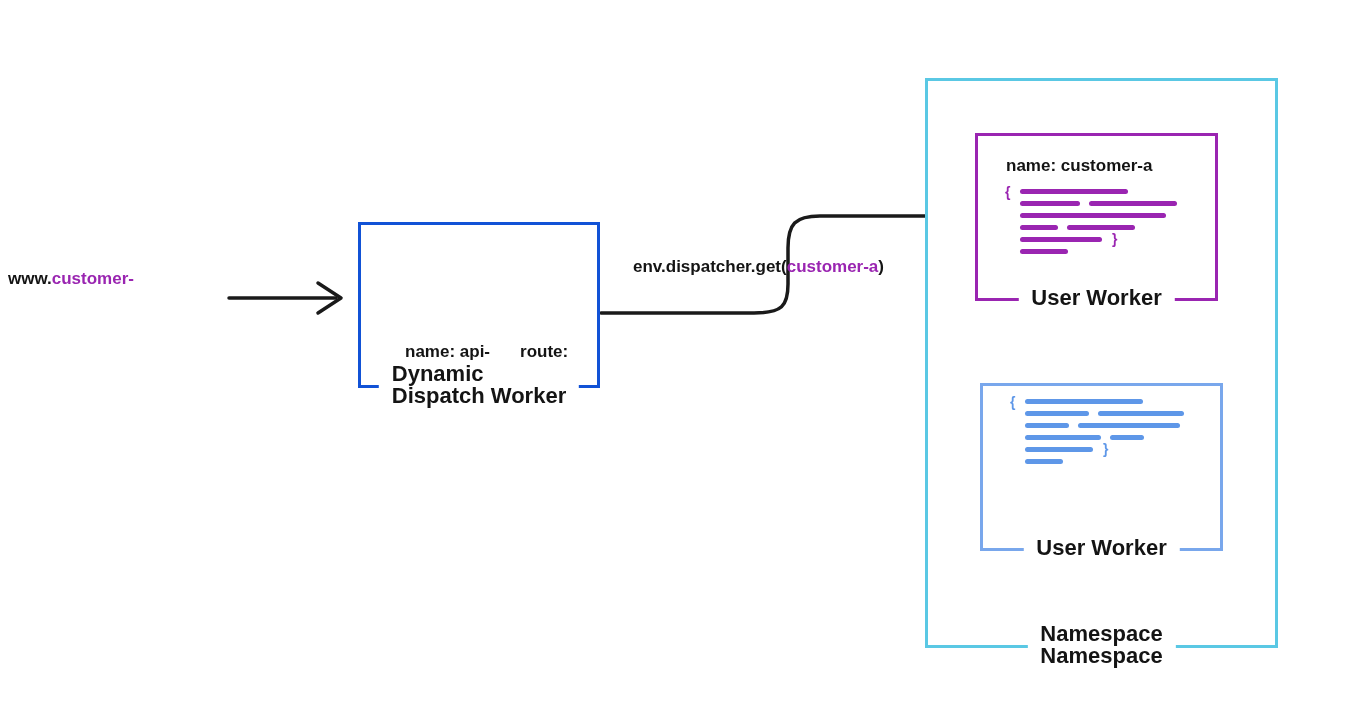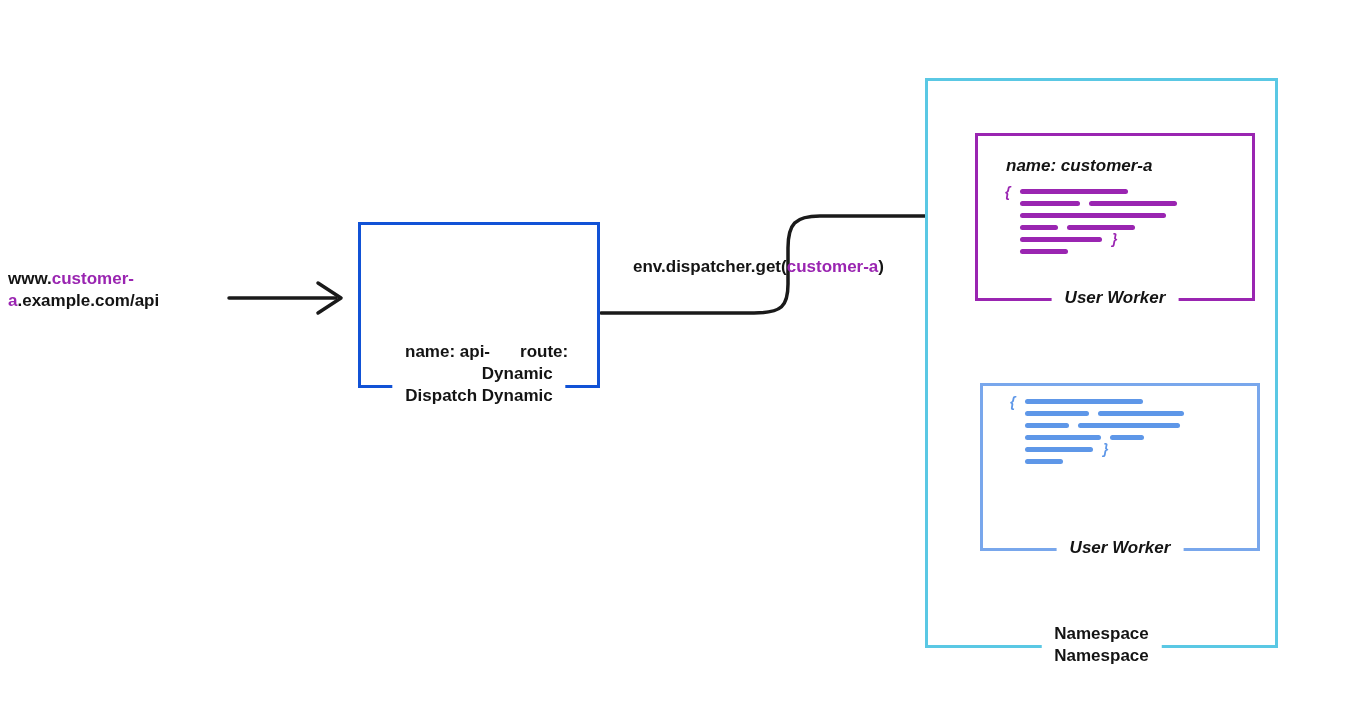--- a/index.html
+++ b/index.html
@@ -30,39 +30,39 @@
   .url{
     position:absolute;left:8px;top:268px;width:214px;
     text-align:left;font-weight:700;font-size:17px;line-height:22px;
   }
 
   .box{position:absolute;border:3px solid var(--ink);background:#fff;}
   .box-label{
     position:absolute;left:50%;bottom:0;
     transform:translate(-50%,50%);
     background:#fff;padding:1px 13px;
-    font-weight:700;font-size:17px;line-height:22px;
-    text-align:right;white-space:nowrap;
+    font-weight:700;font-size:22px;line-height:22px;
+    text-align:left;white-space:nowrap;
   }
 
   .dispatch-worker{left:358px;top:222px;width:242px;height:166px;border-color:var(--blue);}
   .box-body{
     height:100%;display:flex;flex-direction:row;
     justify-content:center;align-items:flex-end;
     font-weight:700;font-size:17px;line-height:22px;padding-left:44px;
   }
 
   .call-label{
     position:absolute;left:633px;top:257px;
     font-weight:700;font-size:17px;white-space:nowrap;text-align:right;
   }
 
   .namespace{left:925px;top:78px;width:353px;height:570px;border-color:var(--cyan);}
 
-  .worker{position:absolute;width:280px;height:168px;background:#fff;font-style:italic;}
+  .worker{position:absolute;width:243px;height:168px;background:#fff;}
   .worker-a{left:47px;top:52px;border-color:var(--purple);}
   .worker-b{left:52px;top:302px;border-color:var(--cornflower);}
   .worker-title{margin:20px 0 0 28px;font-weight:700;font-size:17px;white-space:nowrap;}
 
   .code{
     position:relative;
     margin:13px 0 0 42px;
     display:flex;flex-direction:column;gap:7px;
   }
   .purple-code{color:var(--purple);}
@@ -84,31 +84,30 @@
       <path class="al" d="M318 283 L341 298 L318 313"></path>
     </g>
     <g>
       <path class="al" d="M601 313 H754 C782 313 788 306 788 284 V248 C788 224 795 216 820 216 H944"></path>
       <path class="al" d="M928 201 L951 216 L928 231"></path>
     </g>
   </svg>
 
   <div class="url">
     <div><span>www.</span><span class="purple">customer-</span></div>
-    <div><span class="purple">a</span><span>.example.com/api</span></div>
   </div>
 
   <div class="box dispatch-worker">
     <div class="box-body">
       <div>name: api-prod</div>
       <div>route: /api</div>
     </div>
     <div class="box-label">
       <div>Dynamic</div>
-      <div>Dispatch Dynamic</div>
+      <div>Dispatch Worker</div>
     </div>
   </div>
 
   <div class="call-label">
     <span>env.dispatcher.get(</span><span class="purple">customer-a</span><span>)</span>
   </div>
 
   <div class="box namespace">
 
     <div class="box worker worker-a">

